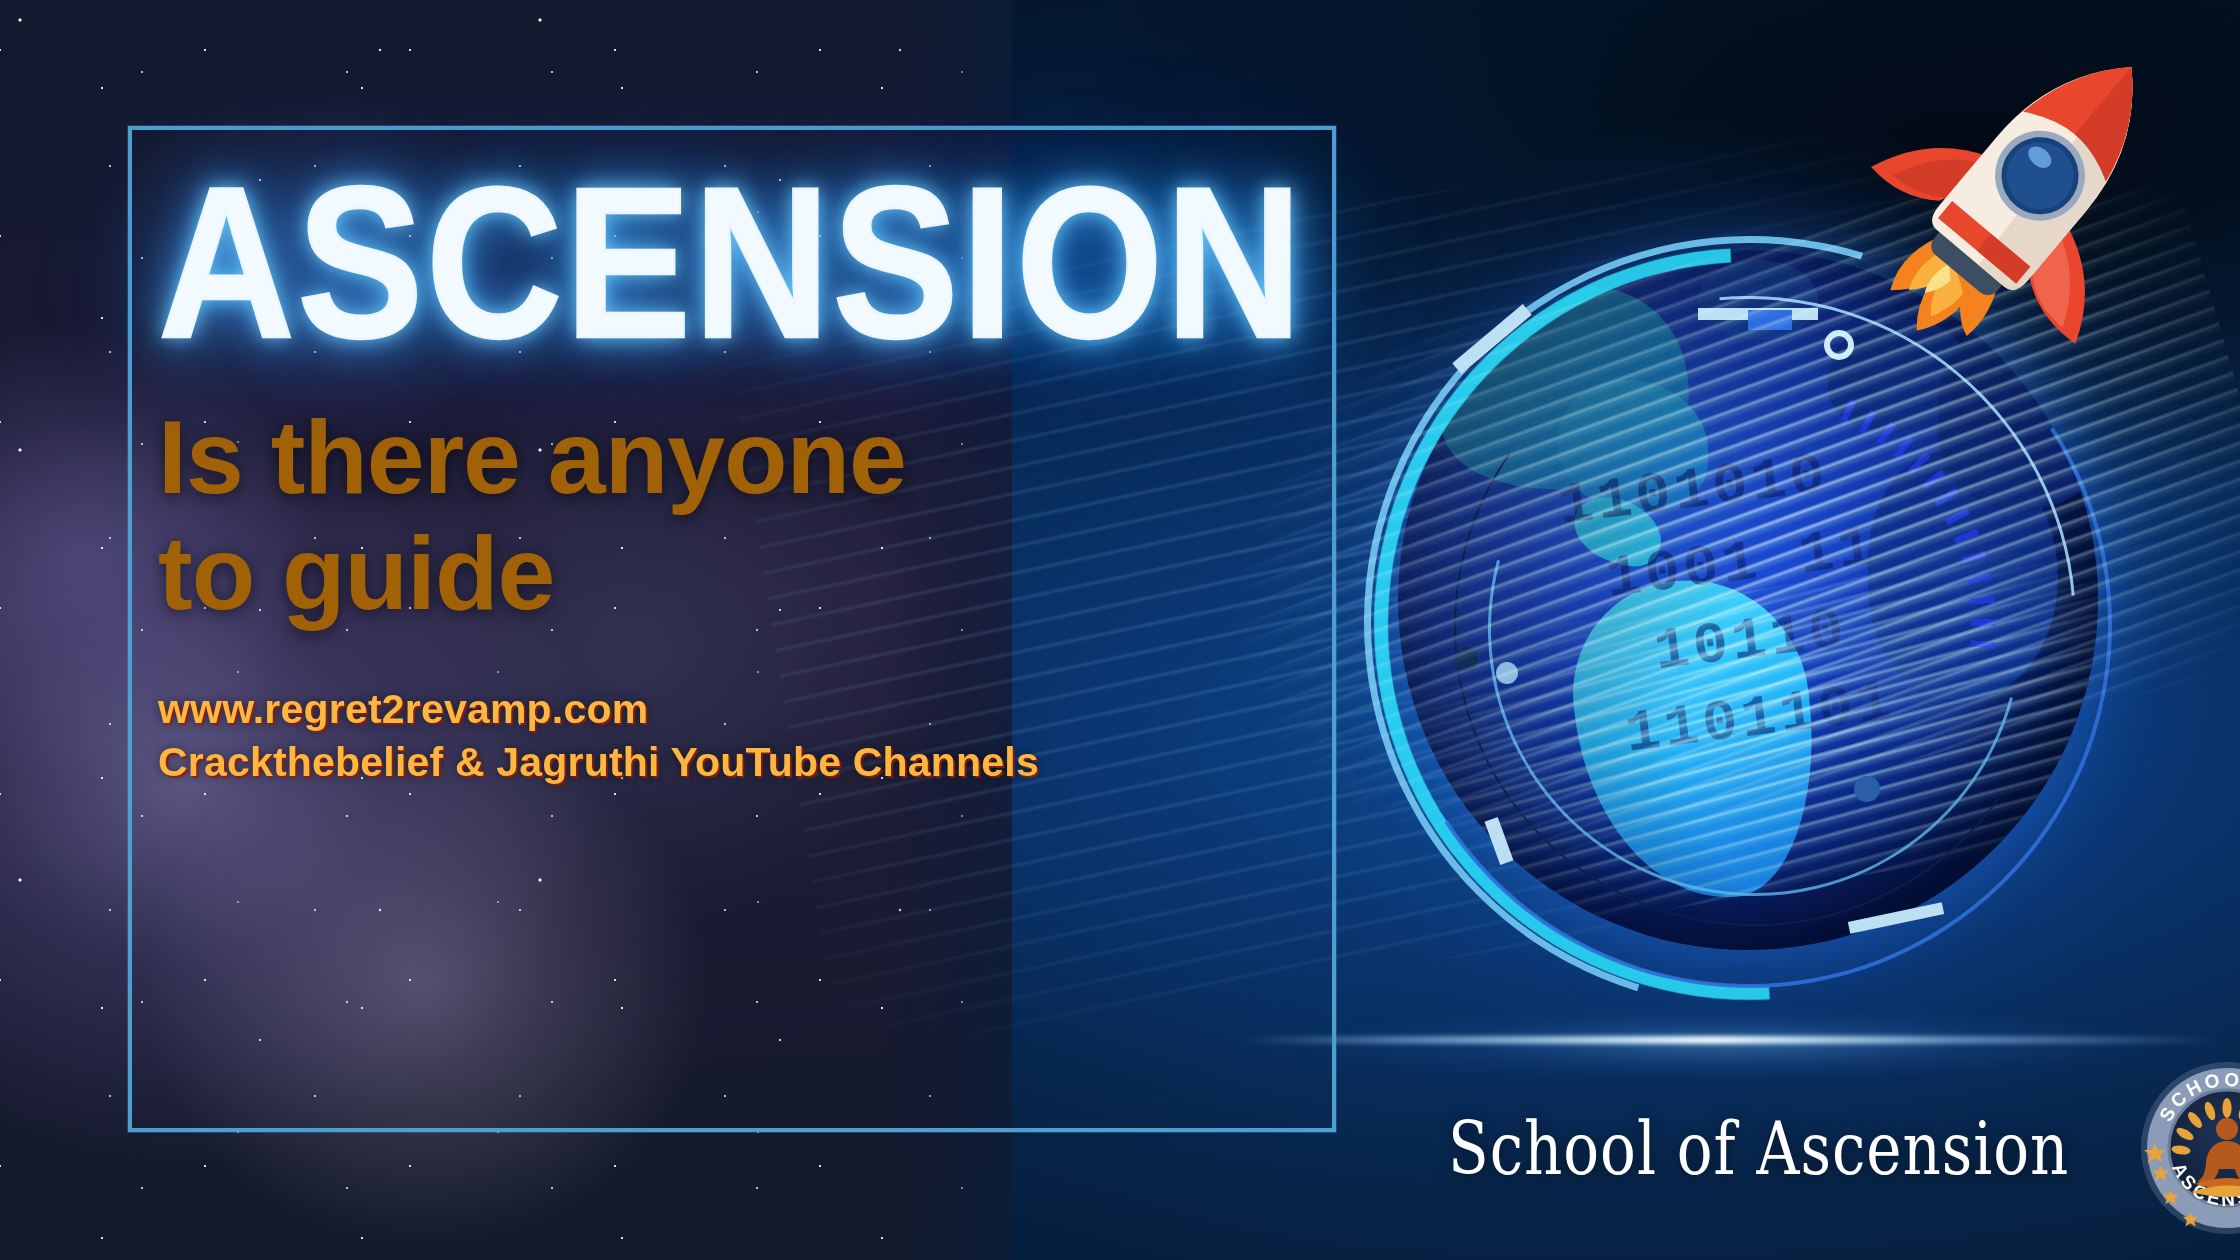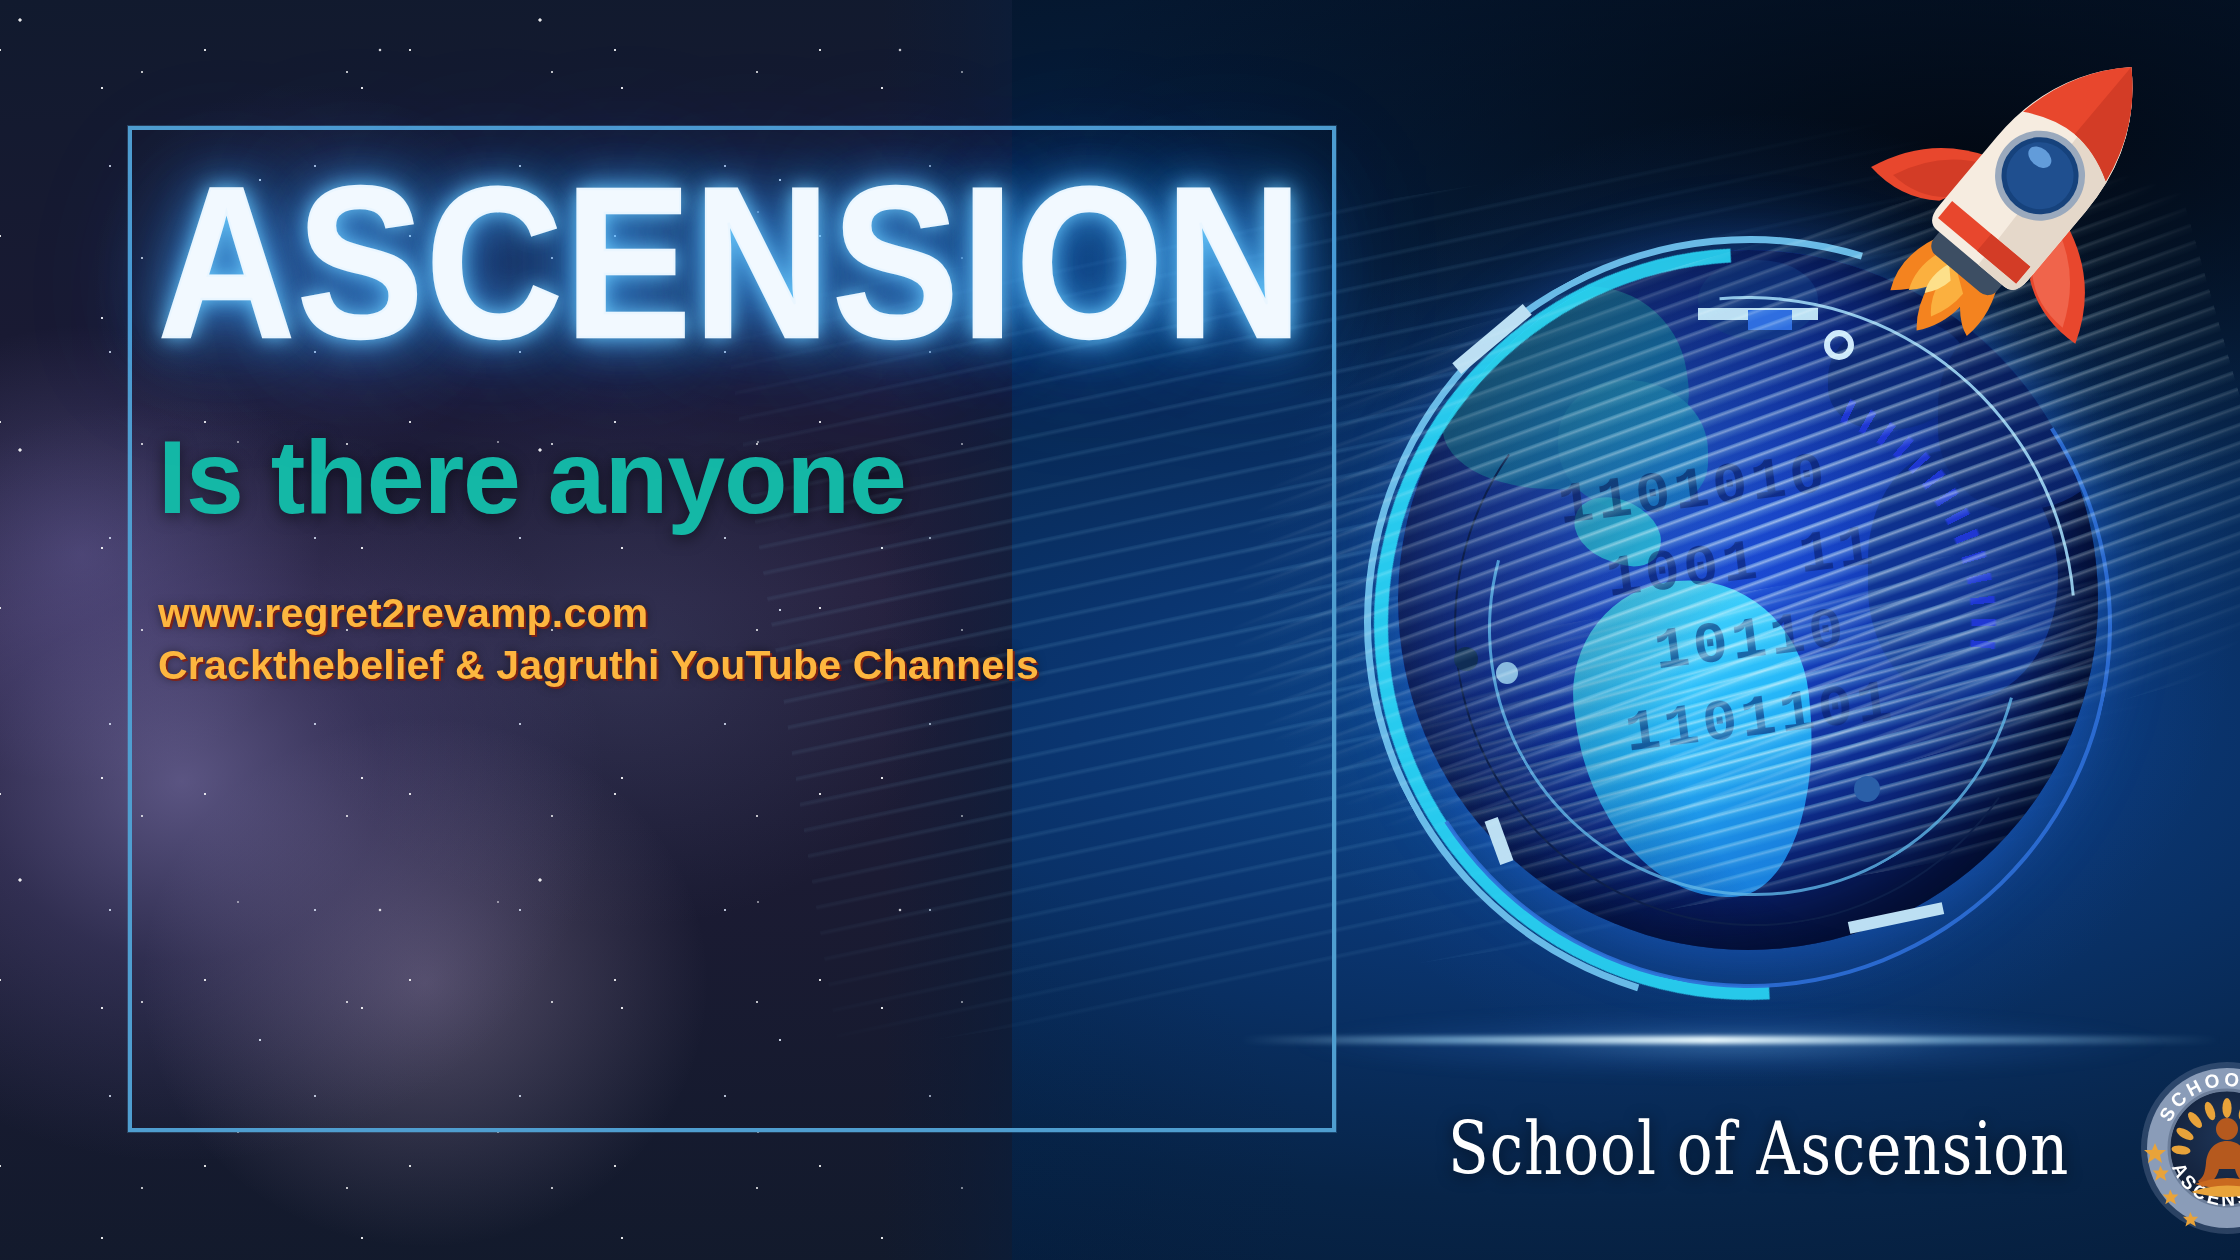--- a/index.html
+++ b/index.html
@@ -266,23 +266,23 @@
     -webkit-text-stroke:2px #eaf6ff;
     text-shadow:
       0 0 18px rgba(110,205,255,.95),
       0 0 40px rgba(70,175,255,.85),
       0 0 80px rgba(40,140,255,.6),
       0 0 130px rgba(30,120,240,.45);
     white-space:nowrap;
   }
 
   .sub{
-    margin-top:80px;
+    margin-top:60px;
     font-size:104px; line-height:1.12; font-weight:700;
-    color:#14b8a6;
+    color:#a16207;
     letter-spacing:-1px;
     text-shadow:0 3px 16px rgba(0,0,0,.55);
   }
   .sub .ln{ display:block; }
 
   .links{ margin-top:52px; }
   .links .lk{
     display:block;
     font-size:41px; font-weight:700; line-height:1.28;
     color:#fdb63f;
@@ -402,20 +402,21 @@
     </svg>
   </div>
 
   <div class="frame"></div>
 
   <div class="copy">
     <div class="title">ASCENSION</div>
 
     <div class="sub">
       <span class="ln">Is there anyone</span>
+      <span class="ln">to guide</span>
     </div>
 
     <div class="links">
       <span class="lk">www.regret2revamp.com</span>
       <span class="lk">Crackthebelief &amp; Jagruthi YouTube Channels</span>
     </div>
   </div>
 
   <div class="brand">
     <div class="brand-name">School of Ascension</div>

